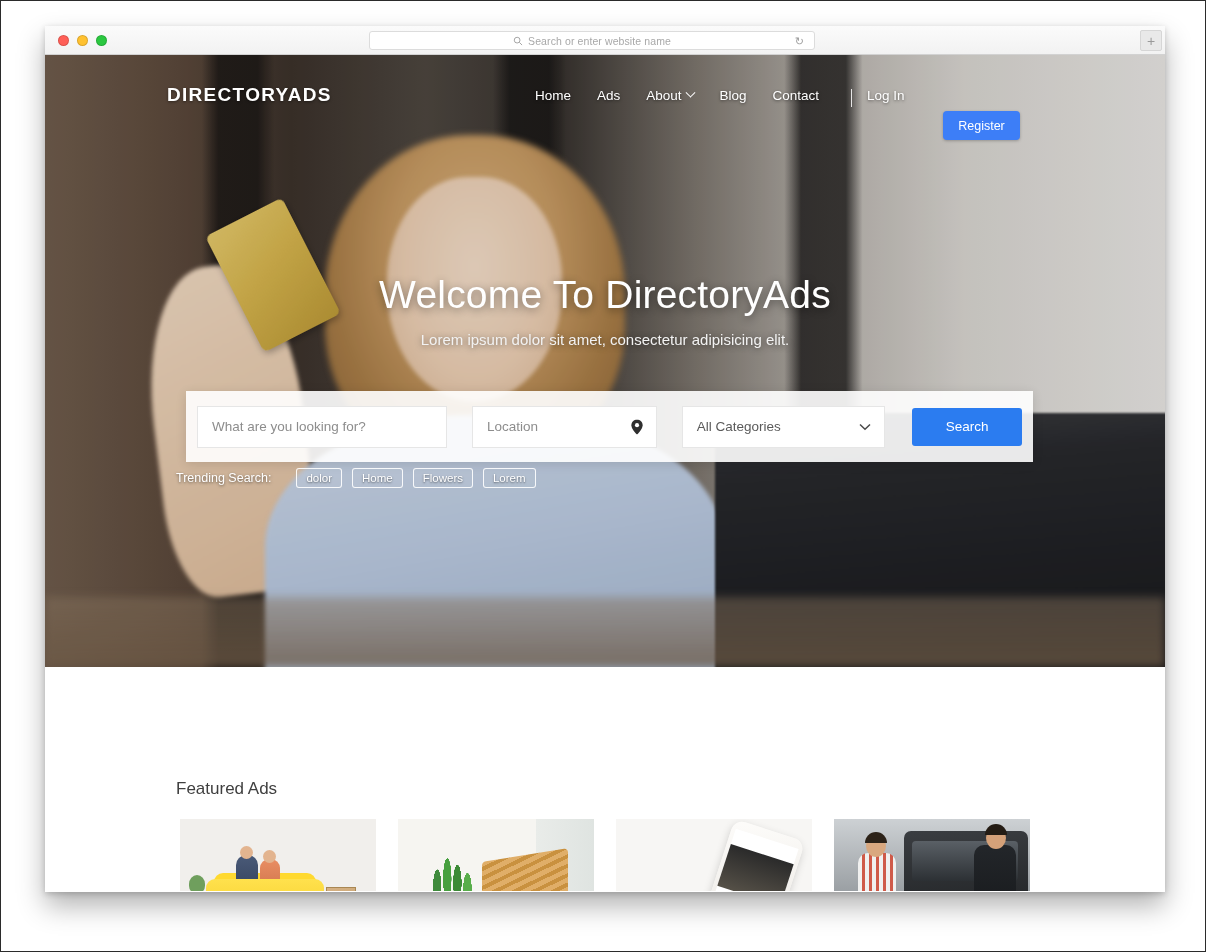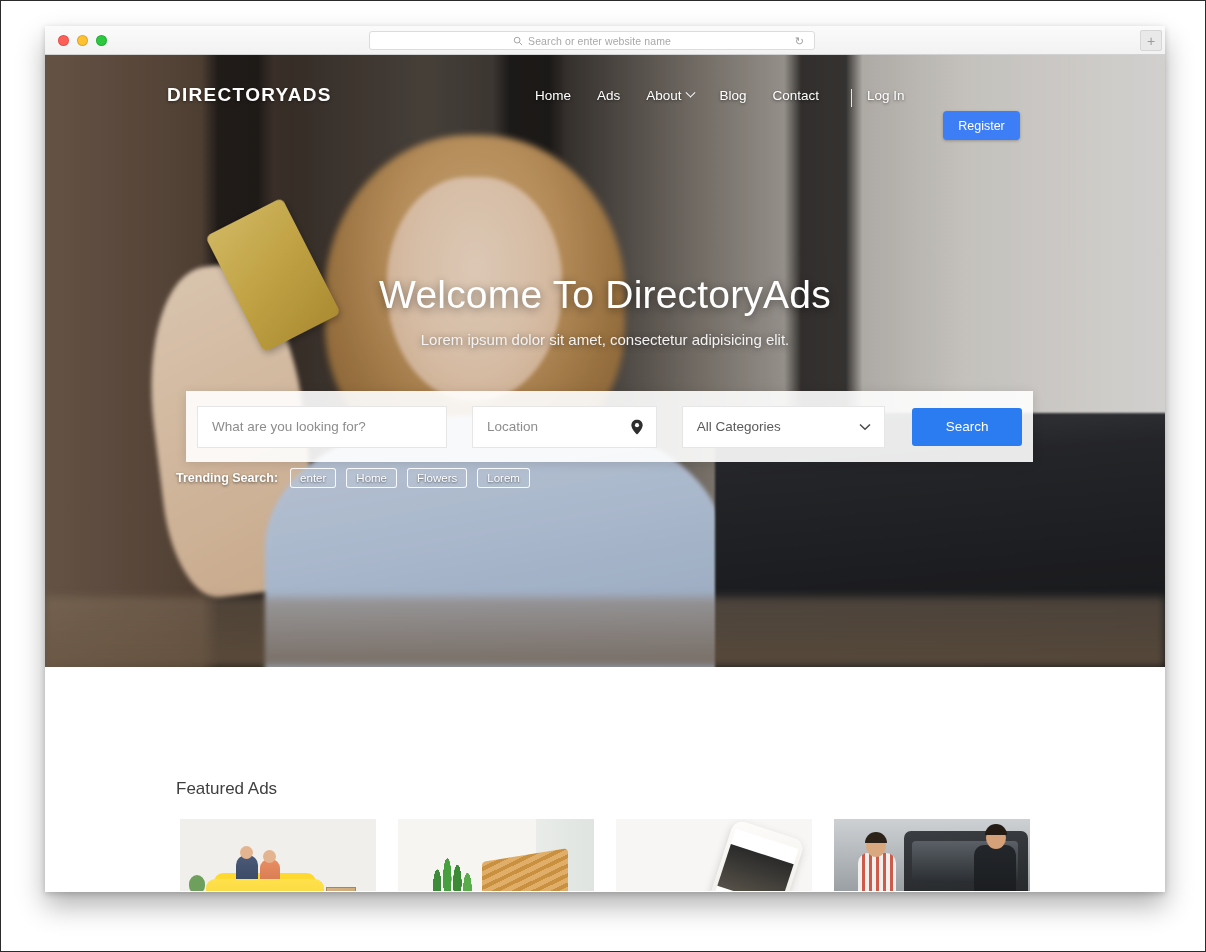--- a/index.html
+++ b/index.html
@@ -358,22 +358,21 @@
     left: 131px; top: 413px;
     display: flex;
     align-items: center;
     gap: 10px;
     z-index: 15;
   }
   #trending-label {
     font-size: 12.5px;
     color: #ffffff;
     text-shadow: 0 1px 3px rgba(0,0,0,0.55);
-    margin-right: 2px;
-    font-weight: bold;
+    margin-right: 15px;
   }
   .trending-chip {
     border: 1px solid rgba(255,255,255,0.9);
     border-radius: 3px;
     padding: 3px 9px;
     font-size: 11.5px;
     color: #ffffff;
     text-shadow: 0 1px 2px rgba(0,0,0,0.5);
     background: rgba(255,255,255,0.06);
   }
@@ -647,21 +646,21 @@
                 <polyline points="1,1.5 6,6.2 11,1.5" fill="none" stroke="#4a4a4a" stroke-width="1.5"></polyline>
               </svg>
             </span>
           </div>
 
           <div id="search-button">Search</div>
         </div>
 
         <div id="trending-row">
           <span id="trending-label">Trending Search:</span>
-          <span class="trending-chip">enter</span>
+          <span class="trending-chip">dolor</span>
           <span class="trending-chip">Home</span>
           <span class="trending-chip">Flowers</span>
           <span class="trending-chip">Lorem</span>
         </div>
       </div>
 
       <section id="featured-section">
         <h2 id="featured-heading">Featured Ads</h2>
 
         <div id="featured-grid">

